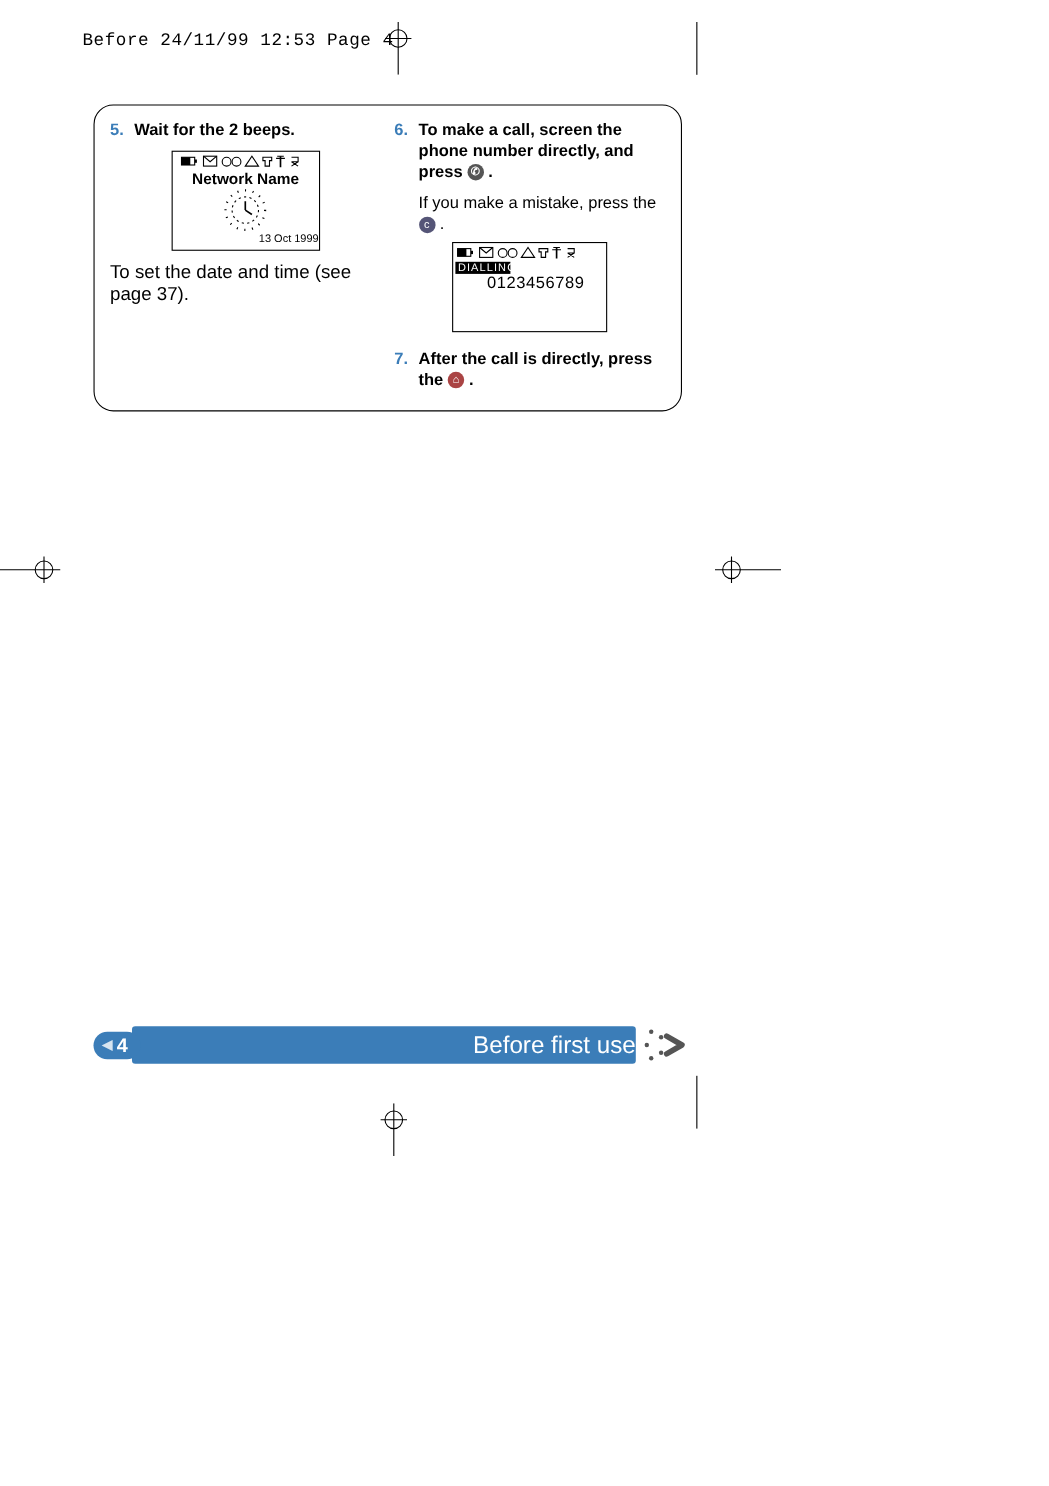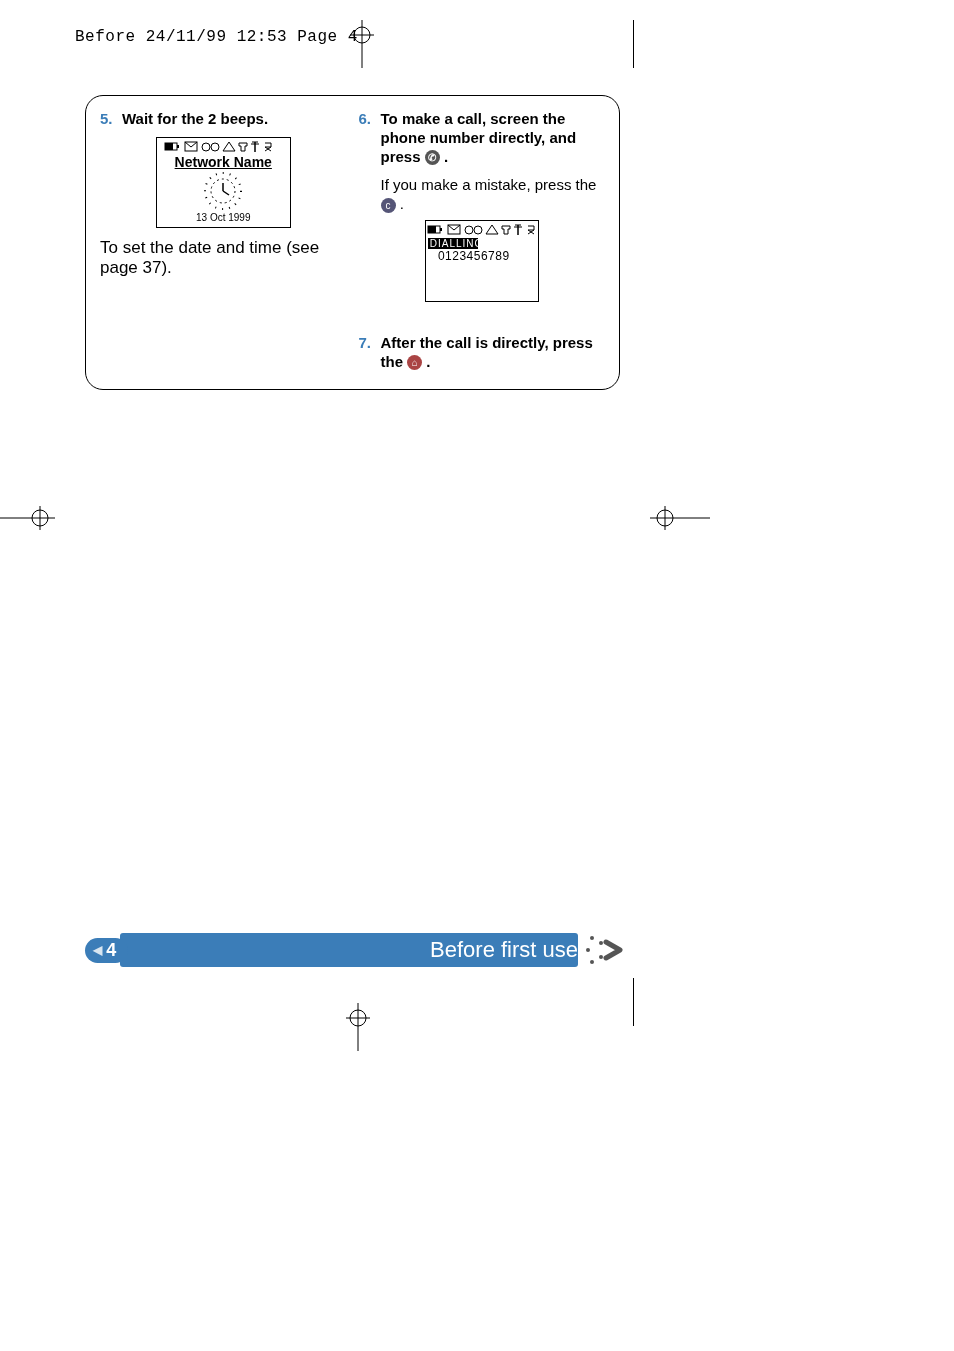--- a/index.html
+++ b/index.html
@@ -102,39 +102,39 @@
     margin: 8px auto 10px auto;
     font-family: Arial, sans-serif;
     text-align: center;
     padding: 2px 0 4px 0;
   }
   .phone-icons {
     font-size: 11px;
     letter-spacing: 1px;
     line-height: 1;
   }
-  .phone-nn { font-weight: bold; font-size: 14px; text-decoration: underline; }
+  .phone-nn { font-weight: bold; font-size: 14px; }
   .phone-clock { font-size: 14px; line-height: 1; }
-  .phone-date { font-size: 10px; }
+  .phone-date { font-size: 10px; text-align: right; }
   .phone-dial-label {
     background: #000; color: #fff;
     font-size: 10px; width: 50px; text-align: left;
     padding: 0 2px; margin: 1px 2px 0 2px;
     font-family: Arial;
     letter-spacing: 1px;
   }
   .phone-number {
-    font-size: 12px; text-align: center; padding: 0 4px;
+    font-size: 15px; text-align: right; padding: 0 4px;
     letter-spacing: 0.5px;
   }
   .phone-screen2 {
-    width: 114px;
+    width: 141px;
     height: 82px;
     border: 1.5px solid #000;
-    margin: 6px auto 32px auto;
+    margin: 6px auto 16px auto;
     font-family: Arial, sans-serif;
     padding: 2px 16px 0 0;
   }
   .footnote {
     font-size: 17px;
     text-align: left;
   }
   .page-footer {
     position: absolute;
     top: 930px;

